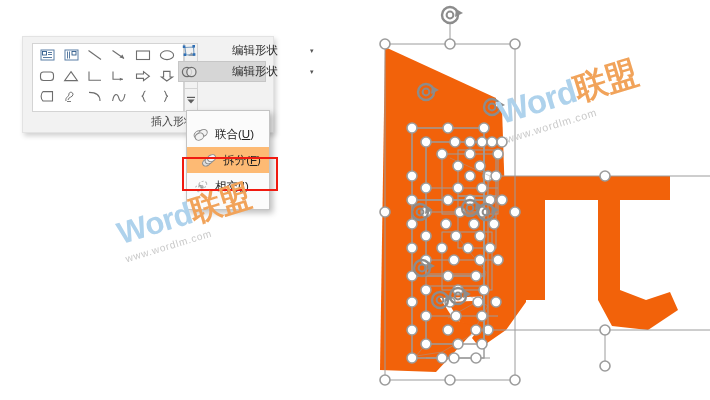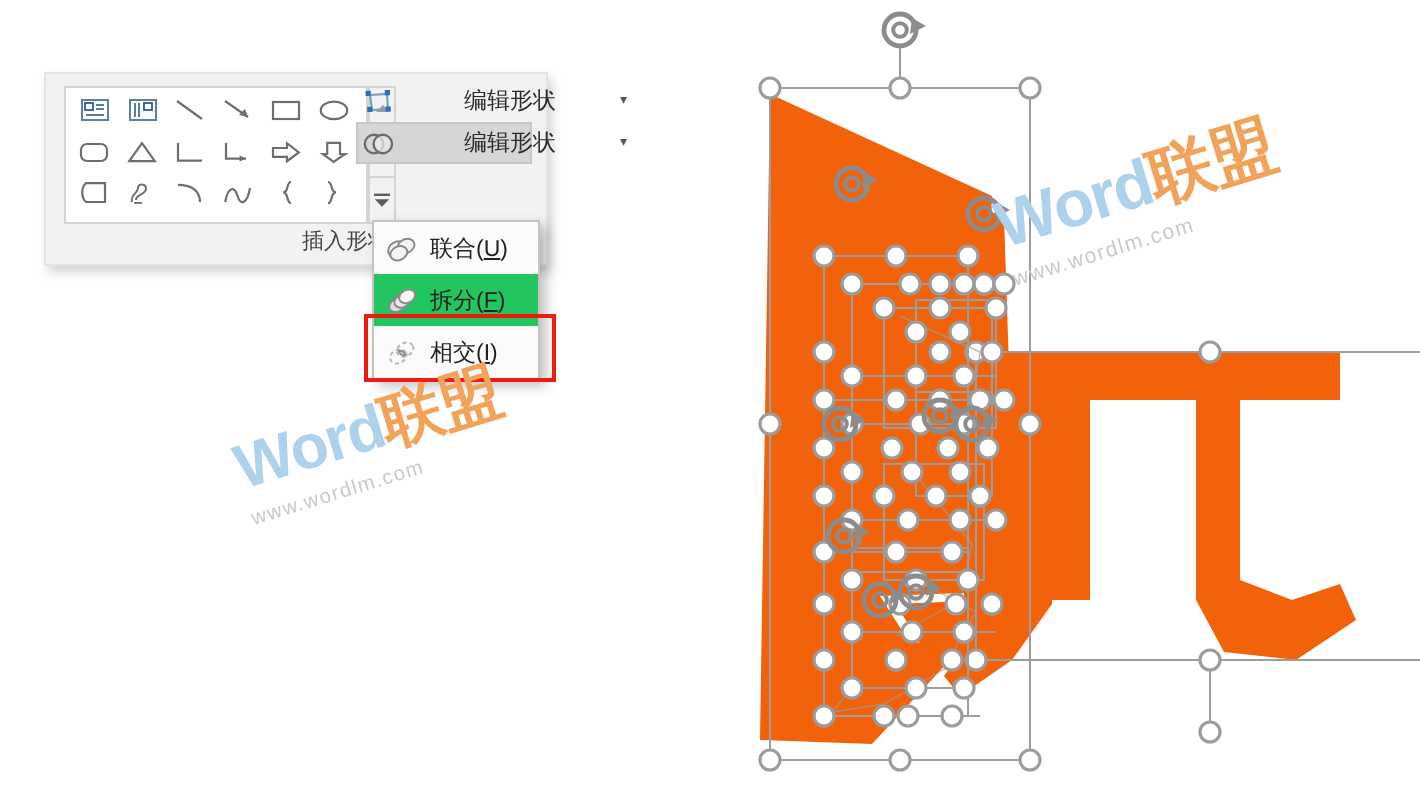--- a/index.html
+++ b/index.html
@@ -51,28 +51,28 @@
   .rbtn .ico{width:16px;height:16px;margin-right:3px;flex:0 0 16px;display:flex;align-items:center;justify-content:center;}
   .rbtn .lbl{white-space:nowrap;}
   .rbtn .caret{margin-left:auto;margin-right:4px;font-size:7px;color:#555;line-height:1;}
   .rbtn.active{background:#d6d6d6;border:1px solid #c6c6c6;}
 
   
   .menu{
     position:absolute;left:186px;top:110px;width:82px;
     background:#fbfbfb;border:1px solid #c4c4c4;
     box-shadow:3px 3px 6px rgba(0,0,0,.25);
-    padding:0 0;
+    padding:10px 0;
   }
   .mi{
     position:relative;height:26px;display:flex;align-items:center;
     padding-left:4px;box-sizing:border-box;font-size:11.5px;color:#222;
   }
   .mi .mico{width:20px;height:20px;flex:0 0 20px;margin-right:4px;display:flex;align-items:center;justify-content:center;}
-  .mi.sel{background:#22c55e;}
+  .mi.sel{background:#fdba74;justify-content:center;}
   .mi u{text-decoration:underline;}
   .hl-box{
     position:absolute;left:182px;top:157px;width:92px;height:30px;
     border:2px solid #f01a10;pointer-events:none;
   }
 
   
   .canvas{position:absolute;left:330px;top:0;width:380px;height:400px;}
   .canvas svg{position:absolute;left:0;top:0;}
 

